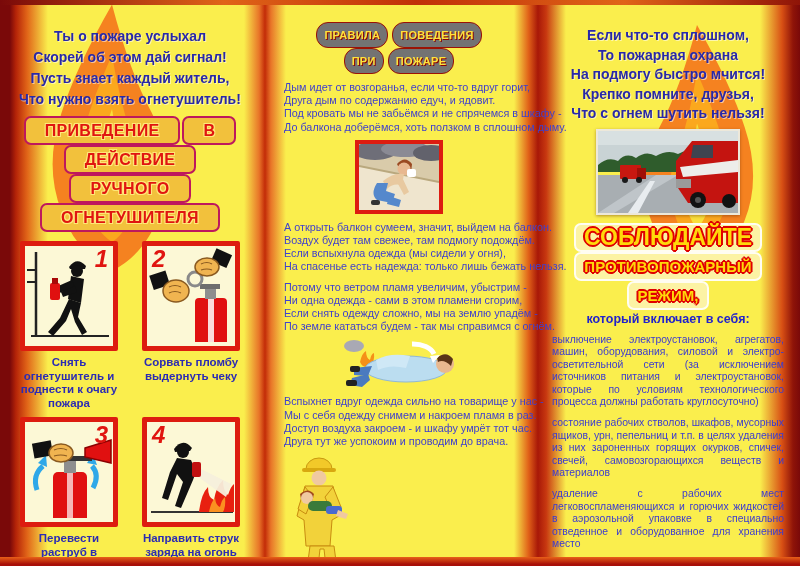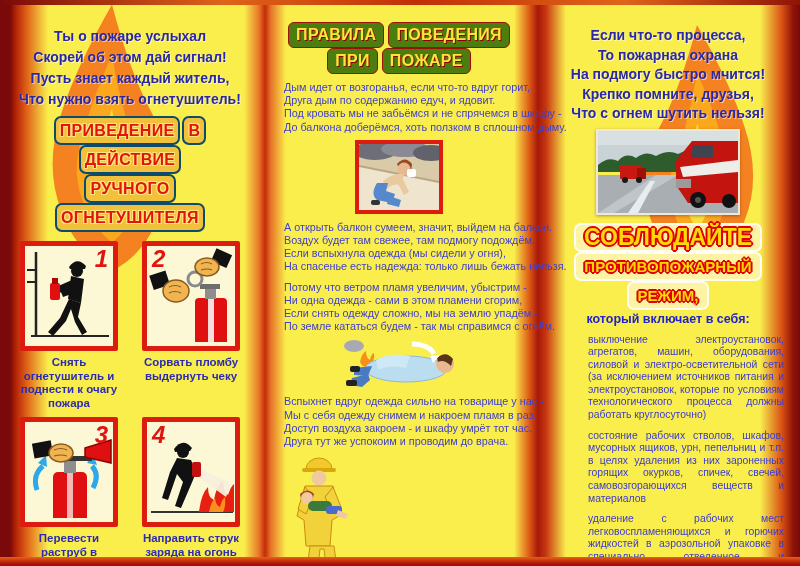--- a/index.html
+++ b/index.html
@@ -29,26 +29,26 @@
   
   .poem-line{white-space:nowrap;text-align:center;font-weight:bold;color:#2828A8;
     text-shadow:1px 1px 0 rgba(255,255,255,.55);}
   .lp-poem{margin-top:8px;}
   .lp-poem .poem-line{font-size:14px;line-height:21px;}
   .rp-poem{margin-top:8px;}
   .rp-poem .poem-line{font-size:14px;line-height:19.5px;}
   
   .heading{ text-align:center;}
   .lp-heading{margin-top:6px;line-height:25px;}
-  .chip-gold{display:inline-block;background:#F2C13C;border:2px solid #0c4a6e;border-radius:7px;
-    padding:0 4px;margin:0 1px;color:#E01510;font-weight:bold;font-size:16px;letter-spacing:.3px;
+  .chip-gold{display:inline-block;background:#F2C13C;border:2px solid #be185d;border-radius:7px;
+    padding:0 19px;margin:0 1px;color:#E01510;font-weight:bold;font-size:16px;letter-spacing:.3px;
     text-shadow:1px 1px 0 #FFE87A,-1px -1px 0 #FFE87A,1px -1px 0 #FFE87A,-1px 1px 0 #FFE87A;}
   .mp-heading{margin-top:4px;line-height:24px;}
-  .chip-red{display:inline-block;background:#4d7c0f;border:1px solid #9B1205;border-radius:6px;
-    padding:0 7px;margin:0 2px;color:#FFE23A;font-weight:bold;font-size:16px;letter-spacing:.3px;
+  .chip-red{display:inline-block;background:#737373;border:1px solid #9B1205;border-radius:12px;
+    padding:0 7px;margin:0 2px;color:#FFE23A;font-weight:bold;font-size:11px;letter-spacing:.3px;
     text-shadow:1px 1px 0 #8B0000;}
   .rp-heading{margin-top:8px;line-height:25px;}
   .chip-yellow{display:inline-block;background:#FCF3A4;border:2px solid #FFFDF2;border-radius:7px;
     padding:0 8px;margin:0 1px;color:#FFD80A;font-weight:bold;
     text-shadow:-1px -1px 0 #E00000,1px -1px 0 #E00000,-1px 1px 0 #E00000,1px 1px 0 #E00000,
                 -2px 0 0 #E00000,2px 0 0 #E00000,0 -2px 0 #E00000,0 2px 0 #E00000;}
   .chip-lg{font-size:23px;} .chip-md{font-size:15px;}
   
   .steps{margin-top:9px;display:grid;grid-template-columns:106px 106px;justify-content:space-between;row-gap:7px;}
   .step{display:flex;flex-direction:column;align-items:center;}
@@ -63,21 +63,21 @@
   .roll-wrap{margin:3px auto 0;width:150px;height:52px;}
   .mp-closing{margin-top:8px;display:flex;align-items:flex-start;}
   .ff-wrap{width:66px;height:122px;flex:none;margin-left:2px;}
   .closing-text{flex:1;margin-left:8px;margin-top:14px;color:#2B2BB4;font-weight:bold;font-size:12.5px;line-height:21px;}
   .closing-text .l{text-align:left;white-space:nowrap;}
   .closing-text .r{text-align:right;white-space:nowrap;}
   
   .photo-frame{margin:5px auto 0;width:140px;height:82px;border:2px solid #EDE8DA;
     box-shadow:0 1px 3px rgba(90,30,0,.45);overflow:hidden;}
   .rp-sub{margin-top:2px;text-align:center;color:#2222CC;font-weight:bold;font-size:12.5px;}
-  .rp-par{margin-top:8px;color:#3B3BD0;font-size:10.4px;line-height:12.6px;text-align:justify;padding-left:36px;}
+  .rp-par{margin-top:8px;color:#3B3BD0;font-size:10.4px;line-height:12.6px;text-align:justify;}
 </style>
 </head>
 <body>
 
 <div class="page">
 
   <svg class="flame-left" viewBox="0 0 100 160">
     <path d="M50 0 Q30 35 22 60 Q12 90 22 115 Q30 138 50 148 Q70 138 78 112 Q86 88 72 60 Q60 38 50 0 Z" fill="#F58220"></path>
     <path d="M50 28 Q38 55 33 75 Q27 95 35 112 Q42 127 50 132 Q60 125 64 108 Q69 90 60 70 Q54 52 50 28 Z" fill="#FBA81D"></path>
     <path d="M50 58 Q44 75 41 88 Q38 100 44 110 Q47 117 50 120 Q56 112 57 102 Q59 90 54 78 Q52 70 50 58 Z" fill="#F9E03A"></path>
@@ -287,21 +287,21 @@
           <path d="M24 90 l-4 30 h11 l3 -27 h4 l3 27 h11 l-4 -30 z" fill="#F2D23A" stroke="#C88C10" stroke-width="1"></path>
           <rect x="18" y="116" width="13" height="6" rx="2" fill="#EEE" stroke="#999"></rect>
           <rect x="37" y="116" width="13" height="6" rx="2" fill="#EEE" stroke="#999"></rect>
         </svg>
       </div>
     </div>
   </div>
 
   <div class="panel panel-right">
     <div class="rp-poem">
-      <div class="poem-line">Если что-то процесса,</div>
+      <div class="poem-line">Если что-то сплошном,</div>
       <div class="poem-line">То пожарная охрана</div>
       <div class="poem-line">На подмогу быстро мчится!</div>
       <div class="poem-line">Крепко помните, друзья,</div>
       <div class="poem-line">Что с огнем шутить нельзя!</div>
     </div>
 
     <div class="photo-frame">
       <svg width="140" height="82" viewBox="0 0 140 82">
         <rect width="140" height="40" fill="#C9D3D5"></rect>
         <rect y="0" width="140" height="14" fill="#D8E0E1"></rect>

